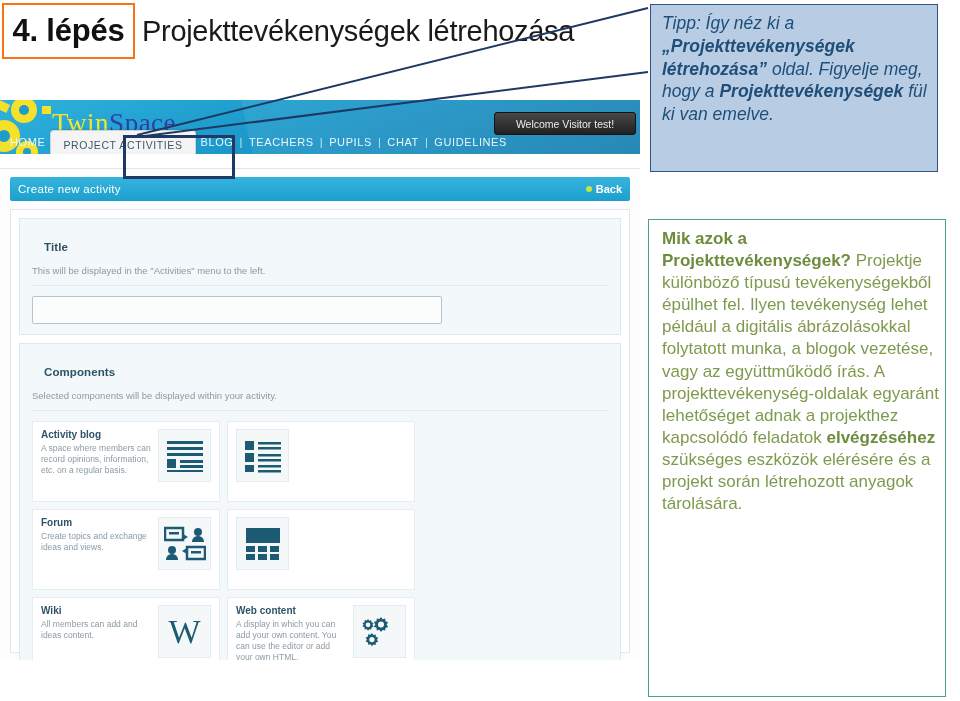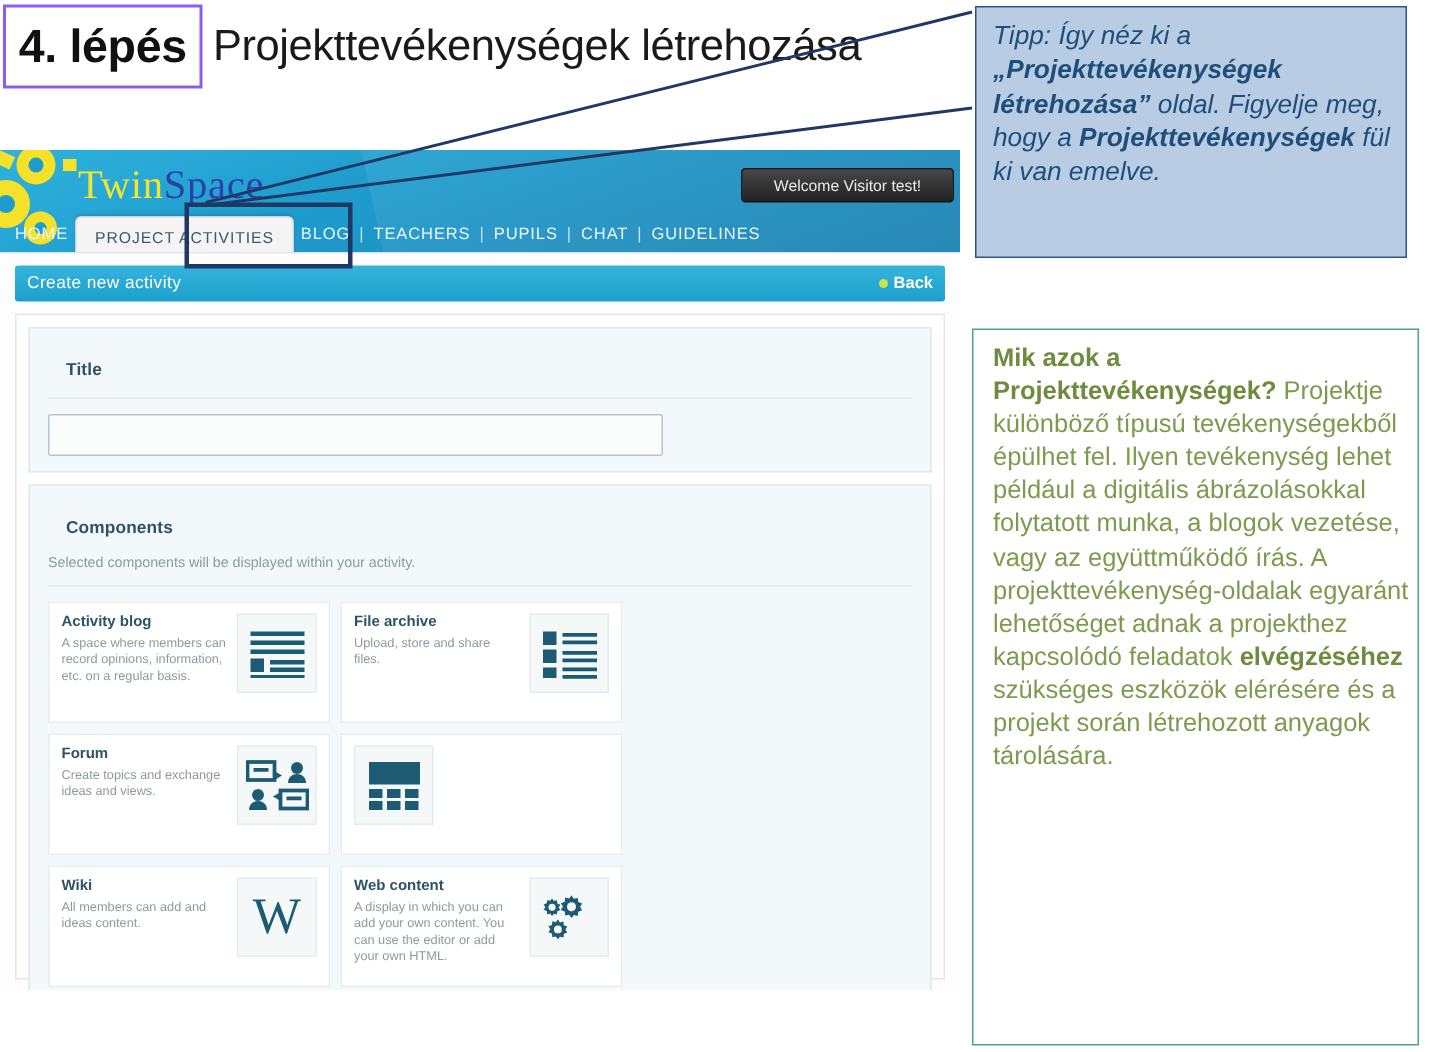--- a/index.html
+++ b/index.html
@@ -5,21 +5,21 @@
   html,body{margin:0;padding:0;}
   body{
     width:960px;height:701px;overflow:hidden;background:#ffffff;
     font-family:"Liberation Sans","DejaVu Sans",sans-serif;
   }
   #root{position:relative;width:960px;height:701px;}
 
   
   .step-badge{
     position:absolute;left:2px;top:3px;width:129px;height:52px;
-    border:2px solid #8b5cf6;background:#ffffff;
+    border:2px solid #f97316;background:#ffffff;
     display:flex;align-items:center;justify-content:center;
     font-size:31px;font-weight:bold;color:#111111;letter-spacing:-0.2px;text-align:right;
   }
   .step-title{
     position:absolute;left:142px;top:8px;width:490px;height:46px;
     display:flex;align-items:center;
     font-size:29px;color:#1a1a1a;font-weight:normal;letter-spacing:-0.3px;
     white-space:nowrap;
   }
 
@@ -44,21 +44,21 @@
 
   
   .shot{
     position:absolute;left:0px;top:100px;width:640px;height:560px;
     background:#ffffff;overflow:hidden;
   }
   .shot-inner{position:absolute;left:0;top:0;width:640px;height:560px;}
 
   
   .ts-banner{
-    position:absolute;left:0;top:0;width:640px;height:68px;
+    position:absolute;left:0;top:0;width:640px;height:54px;
     background:linear-gradient(160deg,#2fb2dd 0%,#1e9ccd 38%,#1b8cbe 70%,#1780b0 100%);
     overflow:hidden;
   }
   .ts-banner:after{
     content:"";position:absolute;right:-40px;top:-70px;width:430px;height:180px;
     background:rgba(255,255,255,0.07);transform:rotate(-12deg);
   }
   .ts-gear{position:absolute;left:-6px;top:-4px;width:72px;height:68px;}
   .ts-logo{
     position:absolute;left:52px;top:8px;font-size:27px;
@@ -209,20 +209,21 @@
           <span class="back">
             <span class="dotmark"></span>
             <span>Back</span>
           </span>
         </div>
 
         <div class="form-wrap">
 
           <div class="panel">
             <h4>Title</h4>
+            <p class="sub">This will be displayed in the "Activities" menu to the left.</p>
             <div class="hr"></div>
             <input class="title-input" type="text" placeholder="" style="">
           </div>
 
           <div class="panel">
             <h4>Components</h4>
             <p class="sub">Selected components will be displayed within your activity.</p>
             <div class="hr"></div>
             <div class="cards">
 
@@ -240,24 +241,20 @@
                     <rect x="2" y="20" width="9" height="9"></rect>
                         <rect x="15" y="21" width="23" height="3"></rect>
                     <rect x="15" y="26" width="23" height="3"></rect>
                         <rect x="2" y="31" width="36" height="2"></rect>
                   </g>
                     </svg>
                 </div>
               </div>
 
               <div class="card">
-                <div class="txt">
-                  <div class="cname">File archive</div>
-                  <div class="cdesc">Upload, store and share files.</div>
-                </div>
                 <div class="ibox">
                   <svg width="40" height="34" viewBox="0 0 40 34">
                       <g fill="#1d5a74">
                     <rect x="2" y="2" width="9" height="9"></rect>
                         <rect x="15" y="3" width="23" height="2.5"></rect>
                         <rect x="15" y="8" width="23" height="2.5"></rect>
                     <rect x="2" y="14" width="9" height="9"></rect>
                         <rect x="15" y="15" width="23" height="2.5"></rect>
                         <rect x="15" y="20" width="23" height="2.5"></rect>
                     <rect x="2" y="26" width="9" height="7"></rect>

